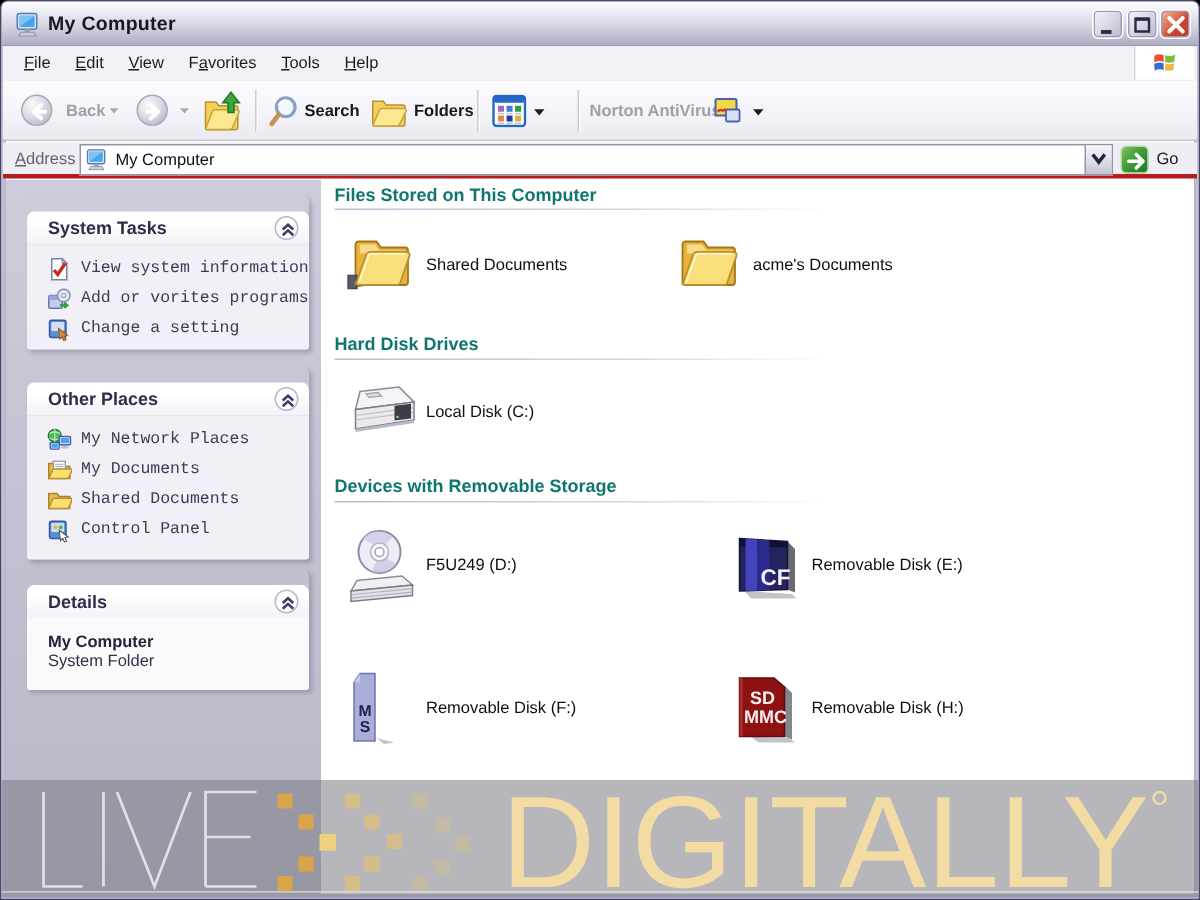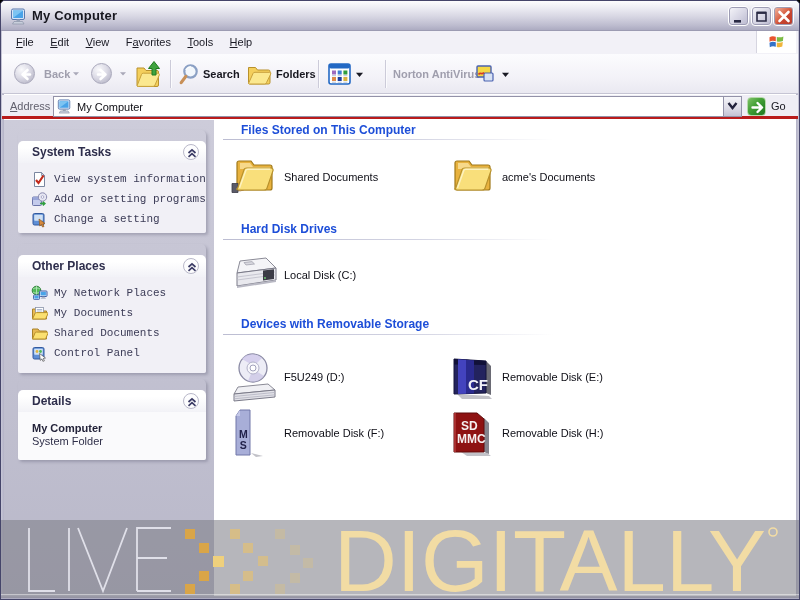--- a/index.html
+++ b/index.html
@@ -85,30 +85,30 @@
   .panel-b { background:#F1F0F6; border-radius:0 0 2px 2px; padding:7px 0 6px 0; }
   .panel-b.white { background:#FAFAFC; }
   .sitem { position:relative; height:20px; }
   .sitem .sicon { position:absolute; left:13px; top:1px; width:17px; height:17px; }
   .sitem .slabel { position:absolute; left:36px; top:0; font-size:11px; line-height:19px; color:#3C3C57;font-family:Liberation Mono, monospace; }
   .details-name { font-size:11px; font-weight:bold; color:#23233A; padding:6px 0 0 14px; }
   .details-type { font-size:11px; color:#30304A; padding:1px 0 0 14px; }
 
   
   .main { position:absolute; left:210px; right:0; top:0; bottom:0; background:#FFFFFF; }
-  .group-h { position:absolute; left:27px; font-size:12px; font-weight:bold; color:#1d4ed8; }
+  .group-h { position:absolute; left:9px; font-size:12px; font-weight:bold; color:#0f766e; }
   .group-line { position:absolute; left:9px; width:348px; height:1px;
     background:linear-gradient(to right,#BCBDD2 0%,#D2D3E2 55%,rgba(210,211,226,0) 95%); }
   .tilegrid { position:absolute; left:16px; display:grid; grid-template-columns:218px 218px; }
   .tile { display:flex; align-items:center; }
   .tile .ticonbox { width:48px; display:flex; justify-content:center; align-items:center; flex:none; }
   .tile .tlabel { margin-left:6px; font-size:11px; color:#0E0E16; }
   .g1grid { top:34px; } .g1grid .tile { height:46px; }
   .g2grid { top:132px; } .g2grid .tile { height:46px; }
-  .g3grid { top:229px; } .g3grid .tile { height:56px; }
+  .g3grid { top:229px;gap:39px; } .g3grid .tile { height:56px; }
 
   
   .watermark { position:absolute; left:0; top:519px; width:800px; height:78px; z-index:20;
     background:rgba(124,124,134,0.56); }
   .watermark svg { position:absolute; left:0; top:0; }
 </style>
 </head>
 <body>
 
 <div id="win">
@@ -290,21 +290,21 @@
           <div class="sitem">
             <span class="sicon">
               <svg width="17" height="17" viewBox="0 0 17 17">
                 <rect x="1.5" y="6" width="9" height="8.5" rx="1" fill="#C4CBEC" stroke="#6B74A8" stroke-width="1"></rect>
                 <rect x="1.5" y="6" width="9" height="3" rx="1" fill="#9AA6D8"></rect>
                 <circle cx="11.5" cy="6" r="4.2" fill="#E6E6F2" stroke="#8A8AB0" stroke-width="1"></circle>
                 <circle cx="11.5" cy="6" r="1.3" fill="#FFFFFF" stroke="#9A9AC0" stroke-width="0.8"></circle>
                 <path d="M9 12.5 L13.5 12.5 M11.8 10.8 L13.8 12.5 L11.8 14.3" stroke="#2F9E3F" stroke-width="1.6" fill="none"></path>
               </svg>
             </span>
-            <span class="slabel">Add or setting programs</span>
+            <span class="slabel">Add or vorites programs</span>
           </div>
           <div class="sitem">
             <span class="sicon">
               <svg width="17" height="17" viewBox="0 0 17 17">
                 <rect x="2" y="2.5" width="11" height="11.5" rx="1.5" fill="#5E8FD6" stroke="#33599E" stroke-width="1"></rect>
                 <rect x="3.2" y="3.7" width="8.6" height="6" rx="0.8" fill="#CFE0F4"></rect>
                 <path d="M8 8 L14 12.5 L11.8 13 L13 15.5 L11.5 16 L10.4 13.5 L8.8 15 Z" fill="#D88A3F" stroke="#8E5A20" stroke-width="0.7"></path>
               </svg>
             </span>
             <span class="slabel">Change a setting</span>

